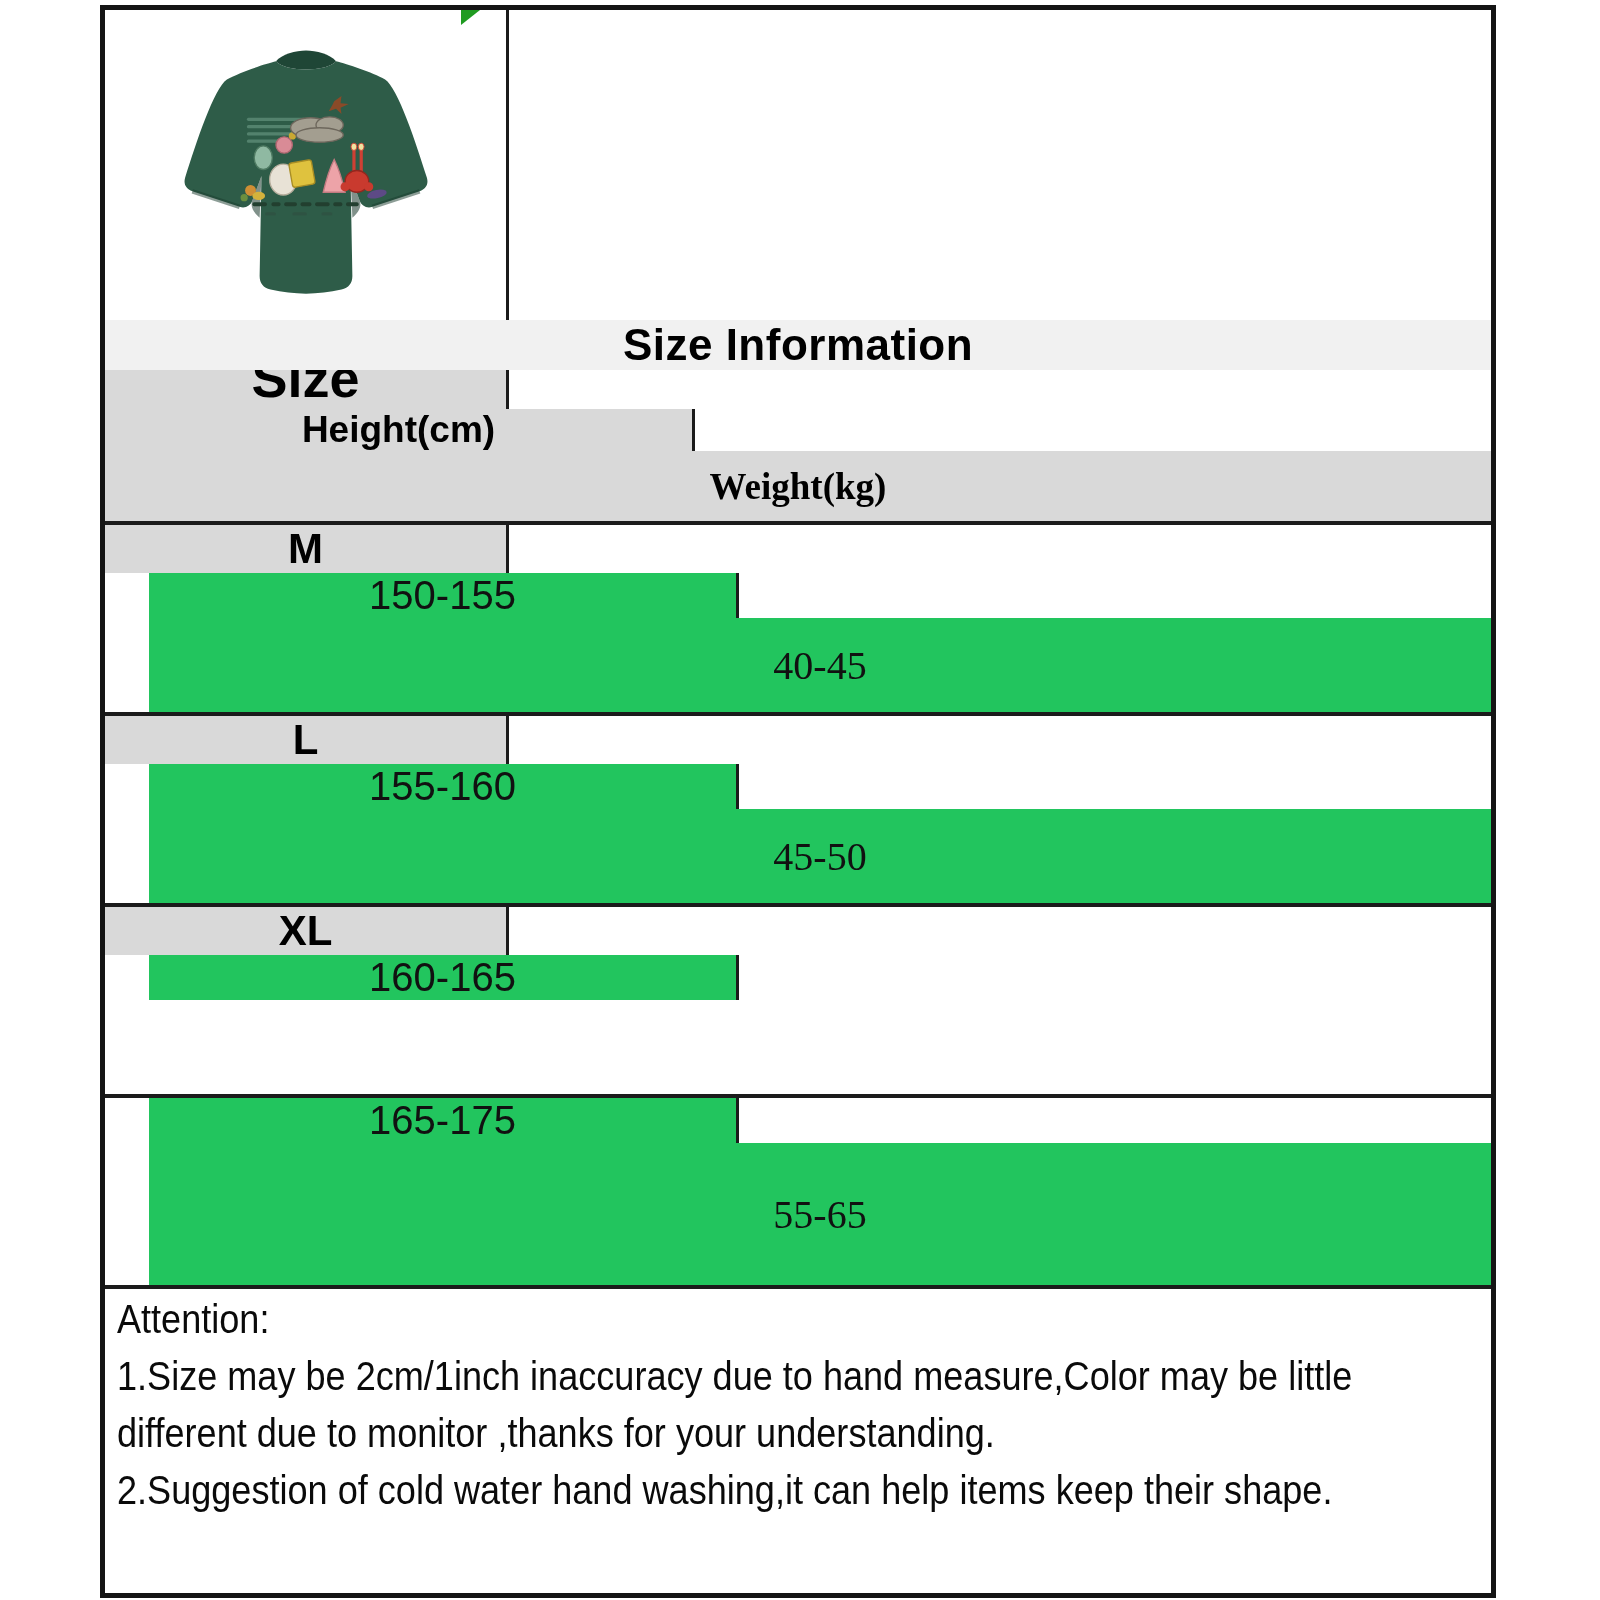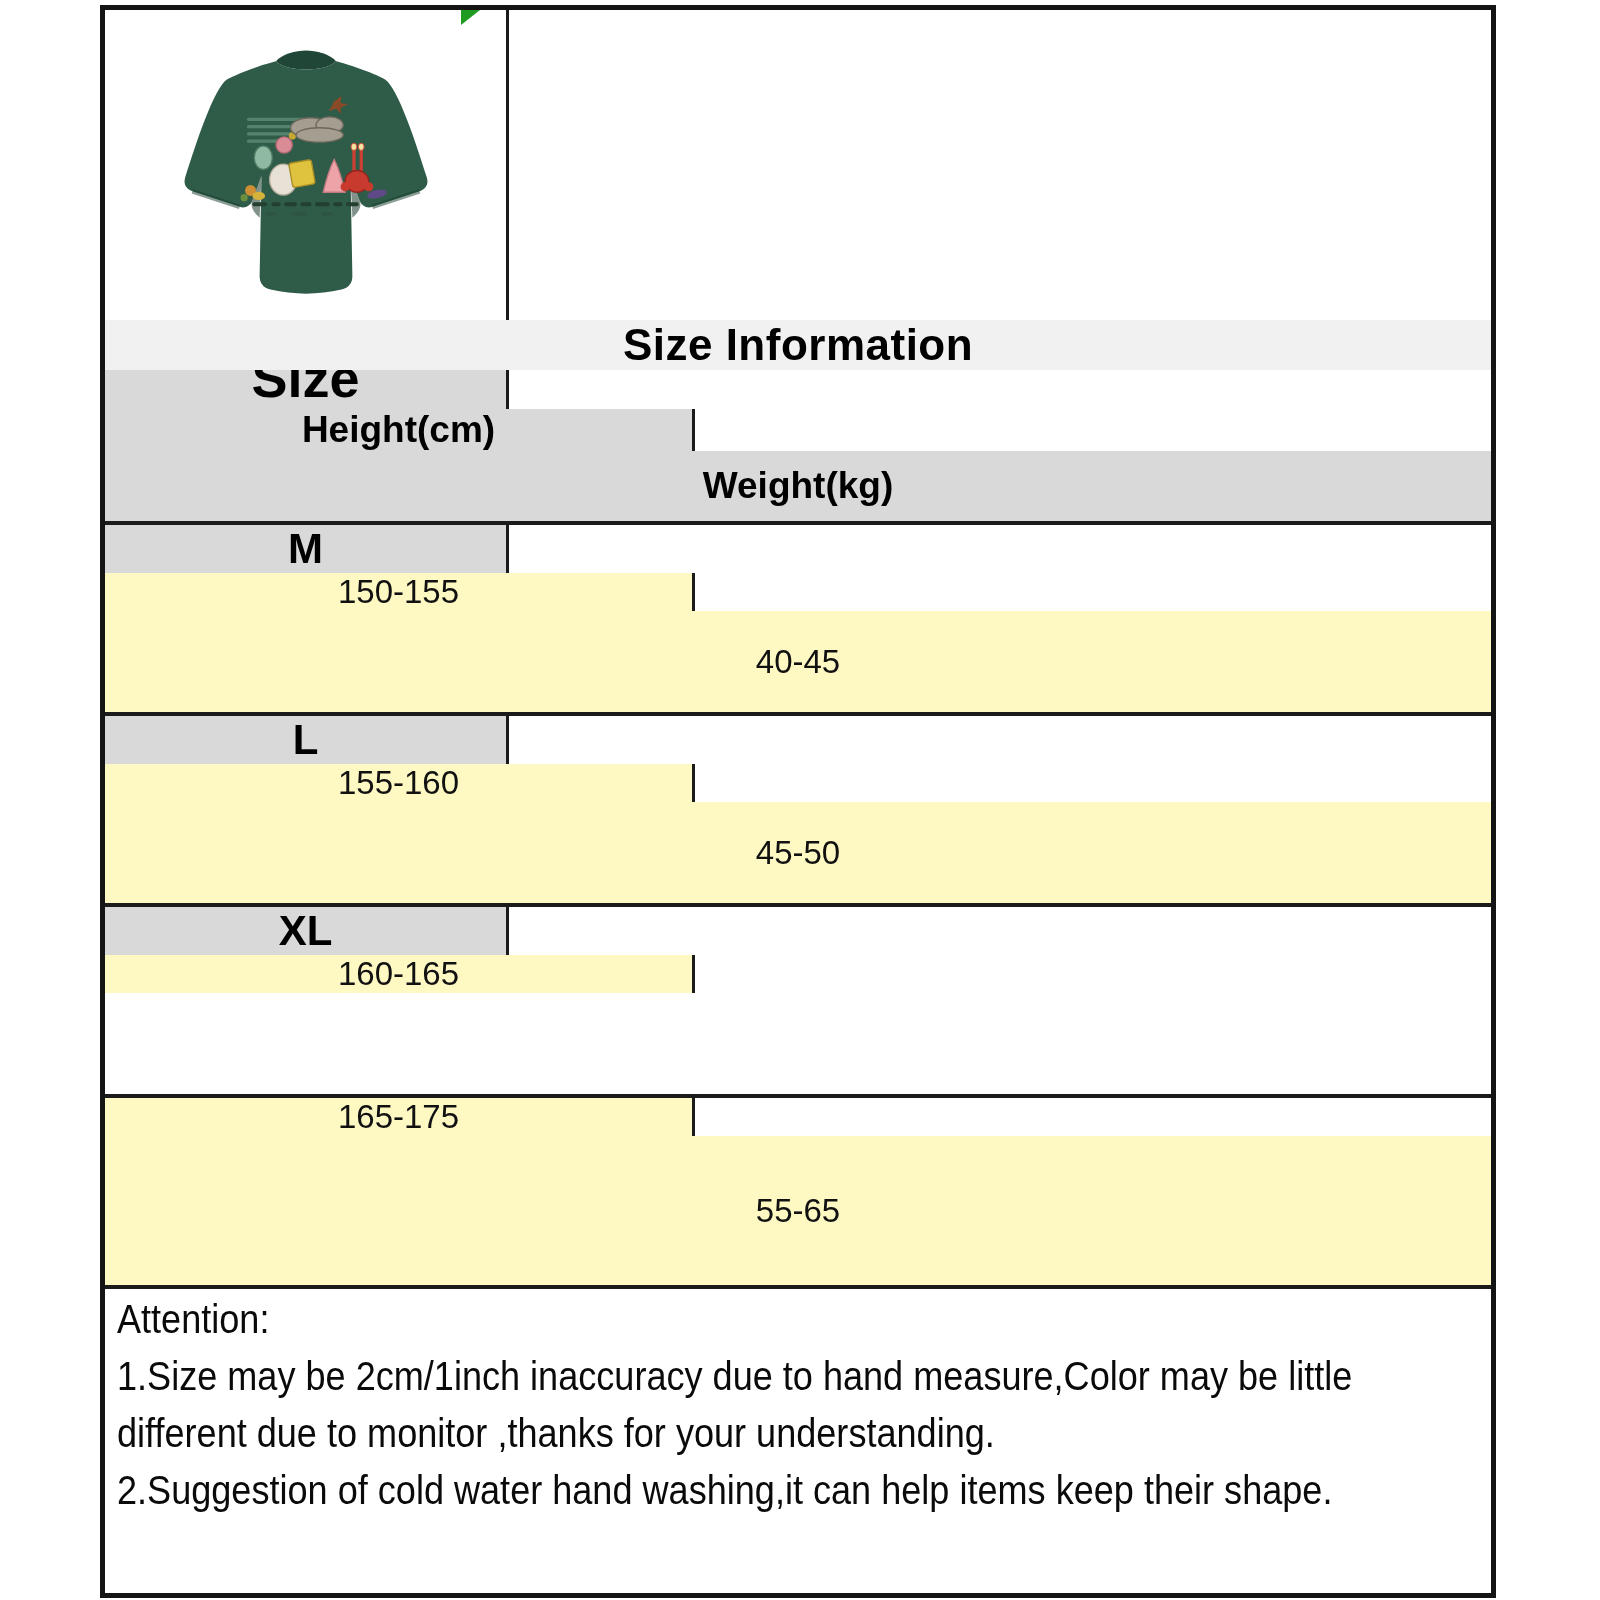--- a/index.html
+++ b/index.html
@@ -20,32 +20,32 @@
     display: flex;
     flex-direction: column;
   }
   .row { display: flex; flex-direction: column; border-bottom: 4px solid #1b1b1b; }
   .row-top   { height: 337px; position: relative; }
   .row-head  { height: 178px; }
   .row-data  { height: 191px; }
   .cell { display: flex; align-items: center; justify-content: center; }
   .col1 { width: 404px;  border-right: 3px solid #1b1b1b; }
   .col2 { width: 590px;  border-right: 3px solid #1b1b1b; }
-  .col3 { flex: 1; }
+  .col3 { flex: 1; font-family: Liberation Serif, serif; }
 
   .image-cell { background: #ffffff; }
   .title-cell { background: #f1f1f1; flex: 1; }
   .title-text { font-size: 44px; font-weight: bold; letter-spacing: 0.5px; }
 
   .row-head .cell { background: #d9d9d9; font-weight: bold; }
   .size-head { font-size: 54px; }
   .col-head  { font-size: 37px; }
 
   .row-data .col1 { background: #d9d9d9; font-weight: bold; font-size: 42px; }
-  .row-data .col2, .row-data .col3 { background: #fef9c3; font-size: 33px; color: #111; }
+  .row-data .col2, .row-data .col3 { background: #22c55e; font-size: 40px; color: #111; margin-left: 44px; }
 
   .attention {
     flex: 1;
     background: #ffffff;
     padding: 2px 12px 0 12px;
     font-size: 41px;
     line-height: 57px;
     color: #0a0a0a;
   }
   .attention .cond {

